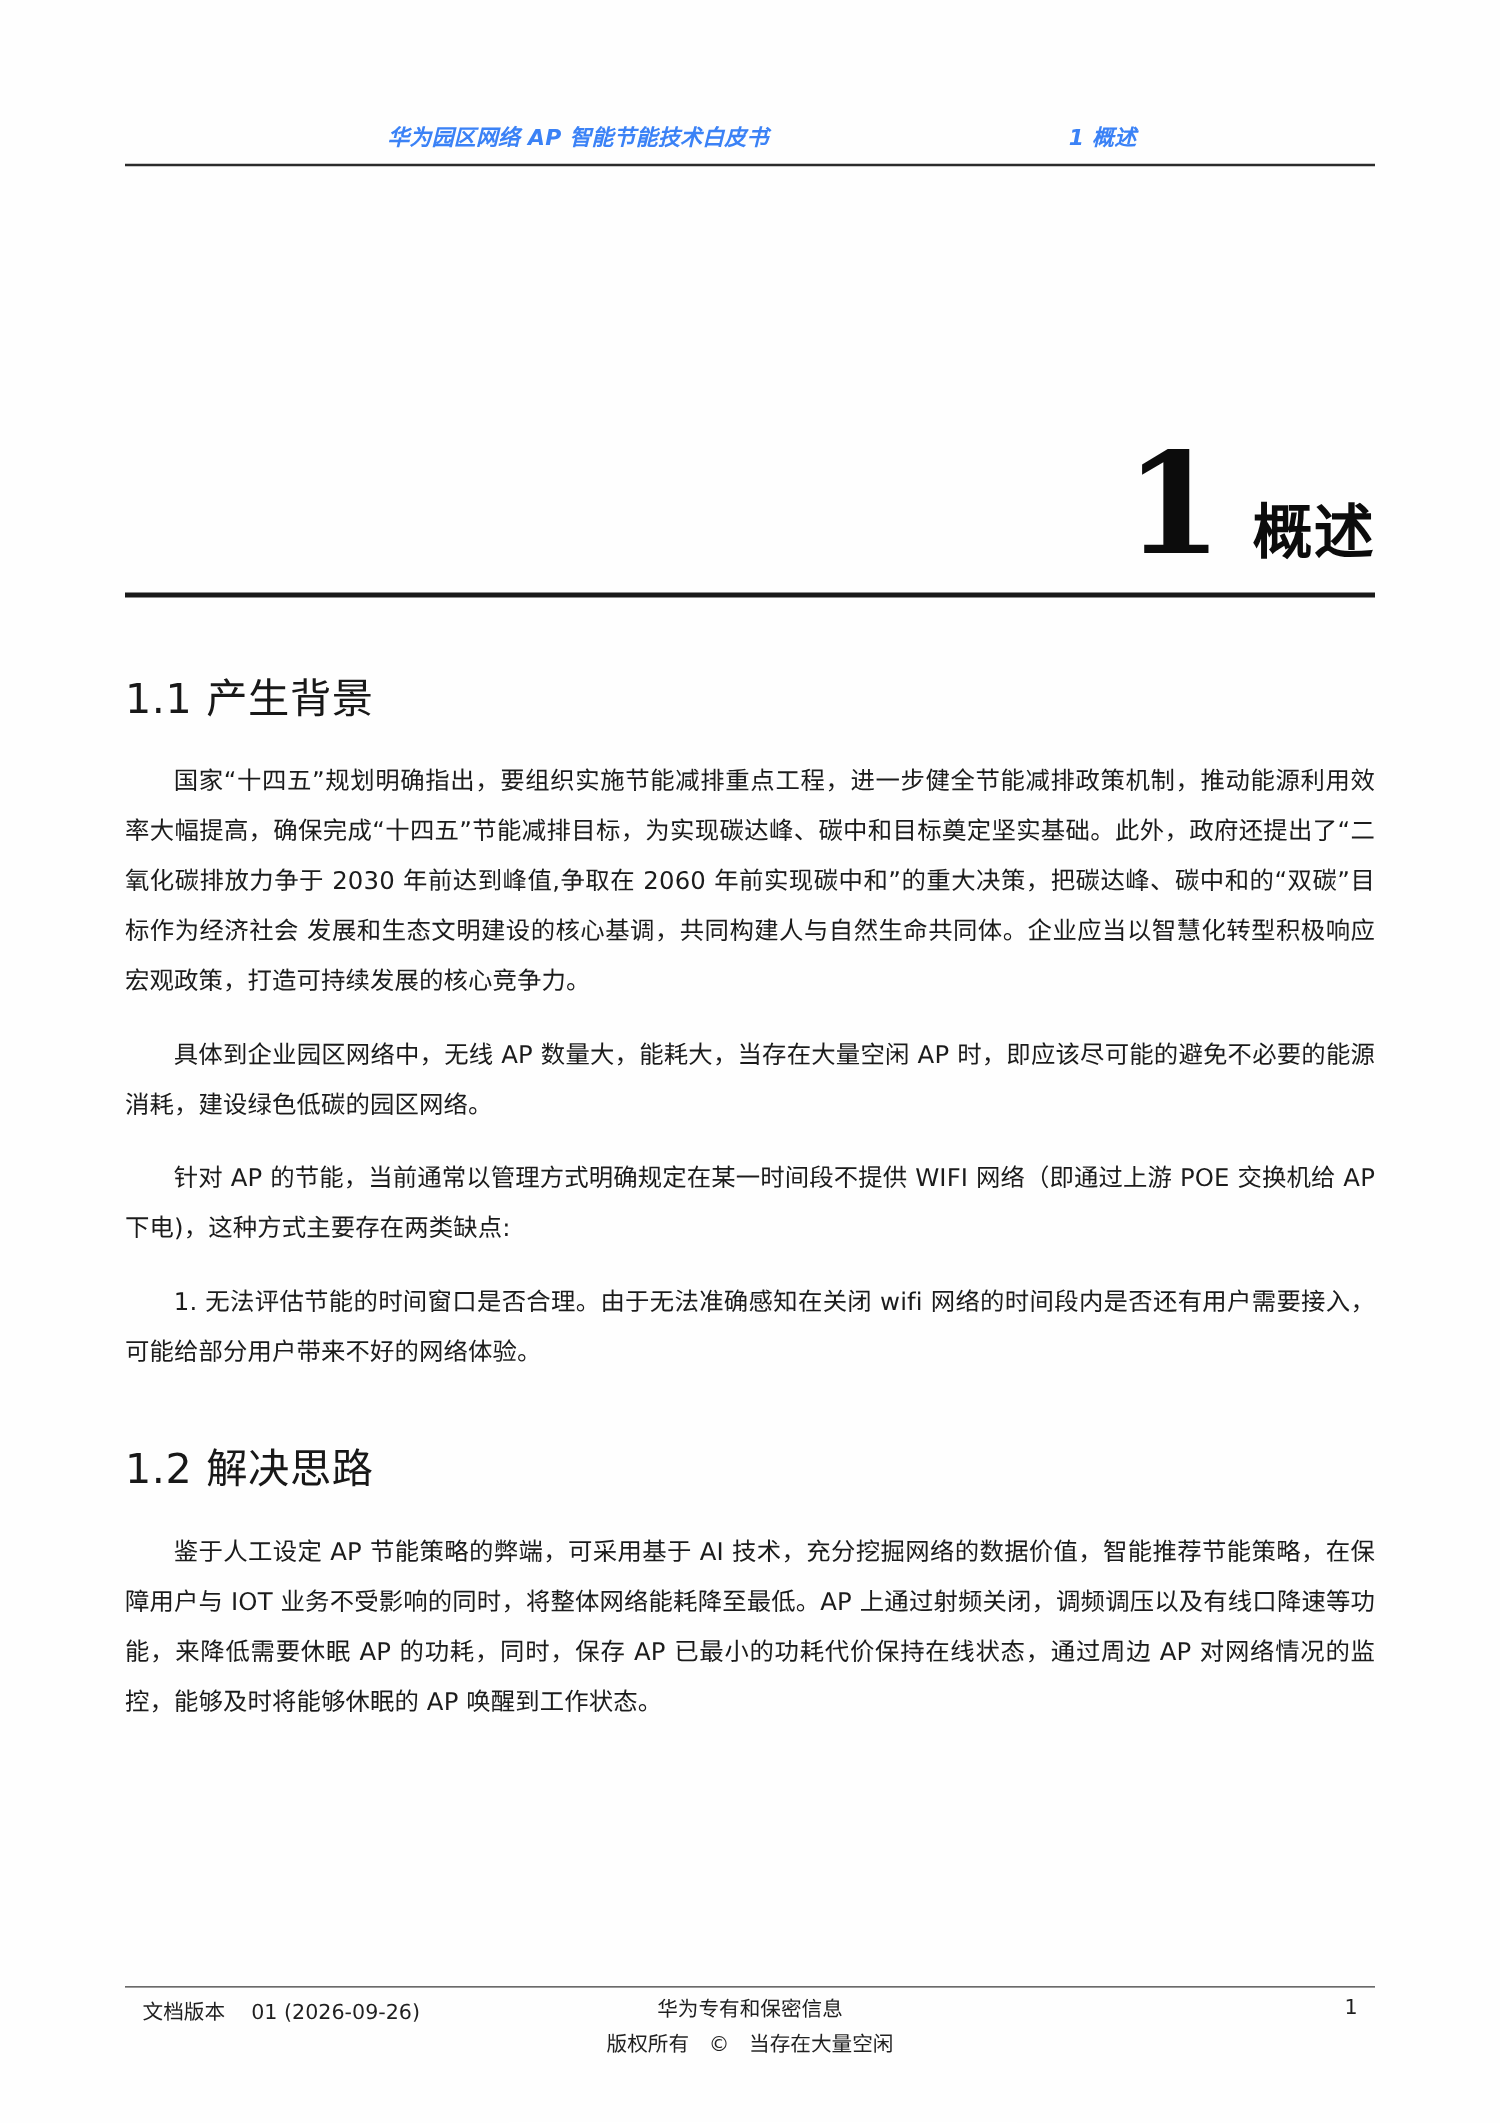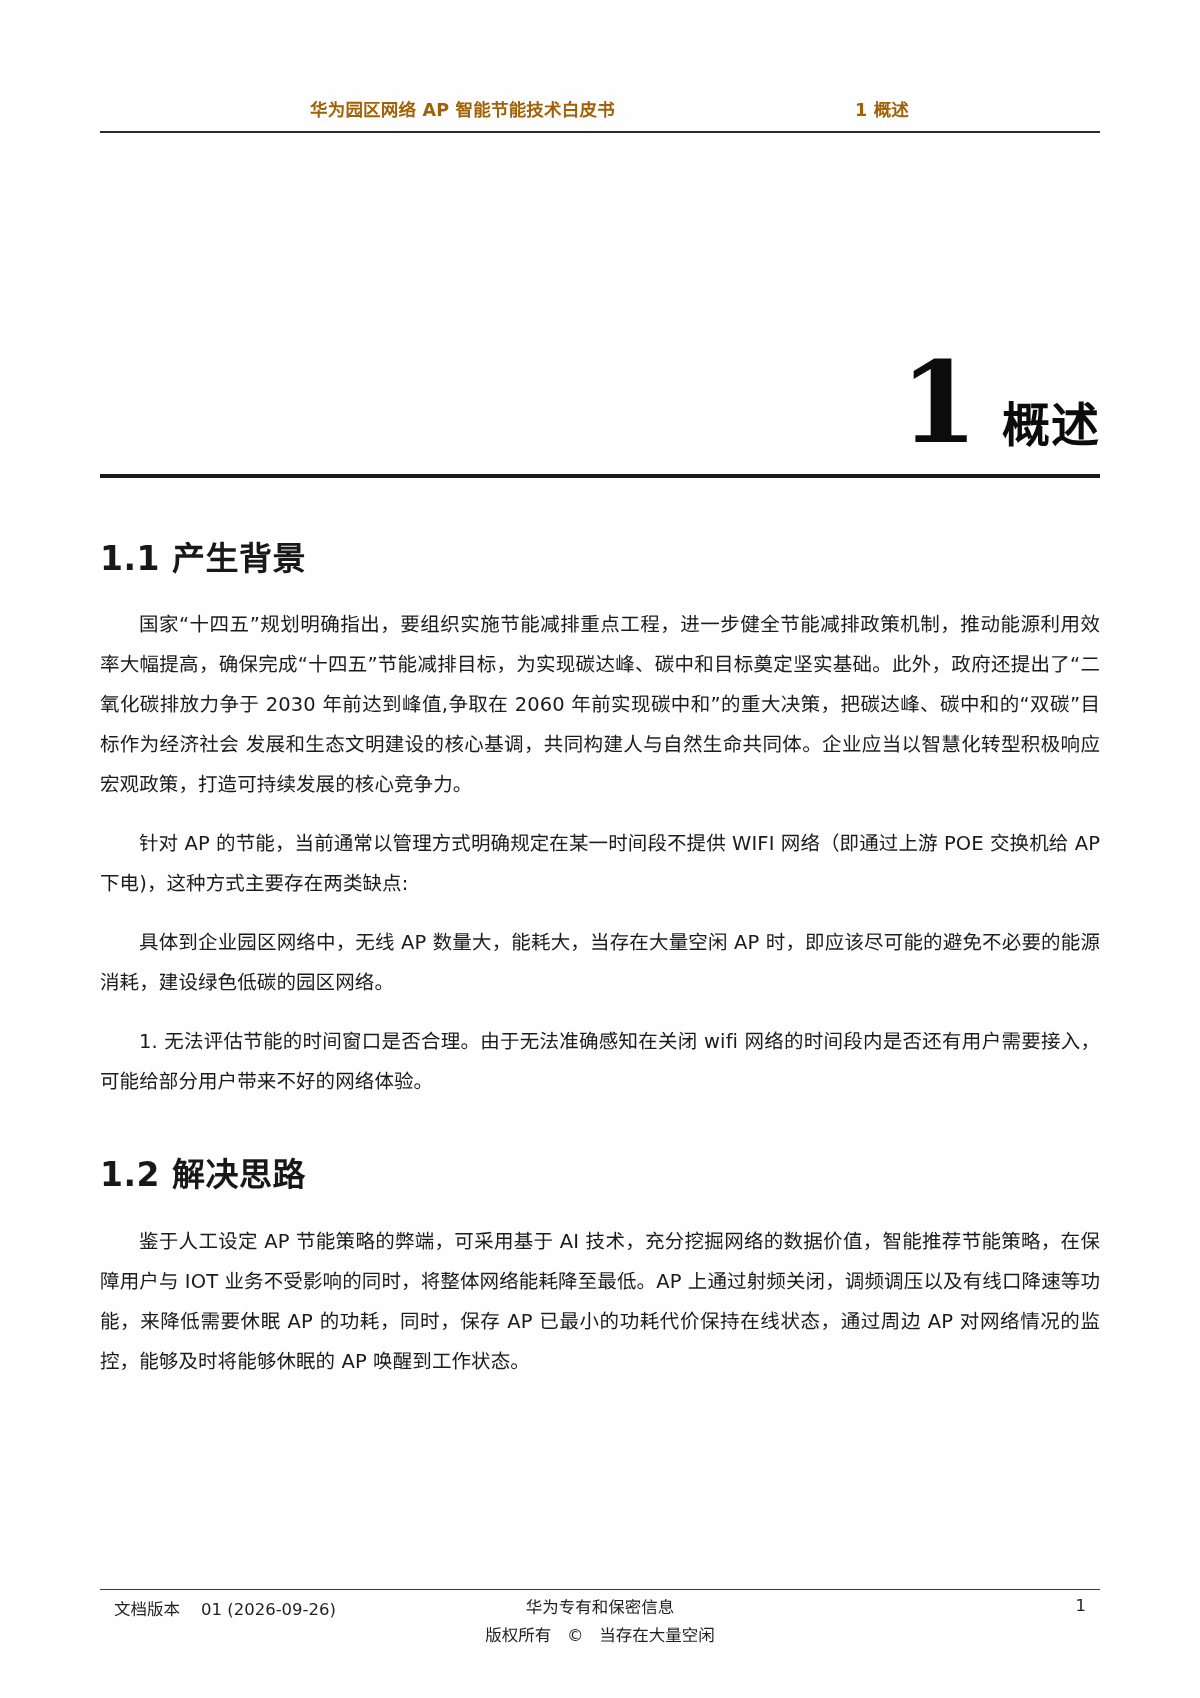--- a/index.html
+++ b/index.html
@@ -29,22 +29,23 @@
   .page-header {
     position: absolute;
     top: 96px;
     left: 100px;
     right: 100px;
     height: 42px;
     display: flex;
     align-items: flex-start;
     font-size: 17.5px;
     font-weight: 700;
-    color: #a16207;
+    color: #3b82f6;
     letter-spacing: 0.2px;
+    font-style: italic;
   }
 
   .header-title {
     position: absolute;
     left: 210px;
     white-space: nowrap;
   }
 
   .header-chapter {
     position: absolute;
@@ -106,21 +107,21 @@
   .content {
     position: absolute;
     top: 528px;
     left: 100px;
     width: 1000px;
   }
 
   h2.section-heading {
     margin: 0;
     font-size: 33px;
-    font-weight: 700;
+    font-weight: 400;
     color: #181818;
     letter-spacing: 0.5px;
     line-height: 1.25;
   }
 
   .section-heading .sec-num {
     font-family: "DejaVu Sans", "Liberation Sans", sans-serif;
   }
 
   .section-1-1 { padding-top: 10px; }
@@ -229,23 +230,23 @@
   <div class="content">
 
     <div class="section-1-1">
       <h2 class="section-heading">
         <span class="sec-num">1.1</span>
         <span>产生背景</span>
       </h2>
 
       <p class="body-text first-after-heading">国家“十四五”规划明确指出，要组织实施节能减排重点工程，进一步健全节能减排政策机制，推动能源利用效率大幅提高，确保完成“十四五”节能减排目标，为实现碳达峰、碳中和目标奠定坚实基础。此外，政府还提出了“二氧化碳排放力争于 2030 年前达到峰值,争取在 2060 年前实现碳中和”的重大决策，把碳达峰、碳中和的“双碳”目标作为经济社会 发展和生态文明建设的核心基调，共同构建人与自然生命共同体。企业应当以智慧化转型积极响应宏观政策，打造可持续发展的核心竞争力。</p>
 
+      <p class="body-text">具体到企业园区网络中，无线 AP 数量大，能耗大，当存在大量空闲 AP 时，即应该尽可能的避免不必要的能源消耗，建设绿色低碳的园区网络。</p>
+
       <p class="body-text">针对 AP 的节能，当前通常以管理方式明确规定在某一时间段不提供 WIFI 网络（即通过上游 POE 交换机给 AP 下电)，这种方式主要存在两类缺点:</p>
-
-      <p class="body-text">具体到企业园区网络中，无线 AP 数量大，能耗大，当存在大量空闲 AP 时，即应该尽可能的避免不必要的能源消耗，建设绿色低碳的园区网络。</p>
 
       <p class="list-item">1. 无法评估节能的时间窗口是否合理。由于无法准确感知在关闭 wifi 网络的时间段内是否还有用户需要接入，可能给部分用户带来不好的网络体验。</p>
 
 
     </div>
 
     <div class="section-1-2">
       <h2 class="section-heading">
         <span class="sec-num">1.2</span>
         <span>解决思路</span>

